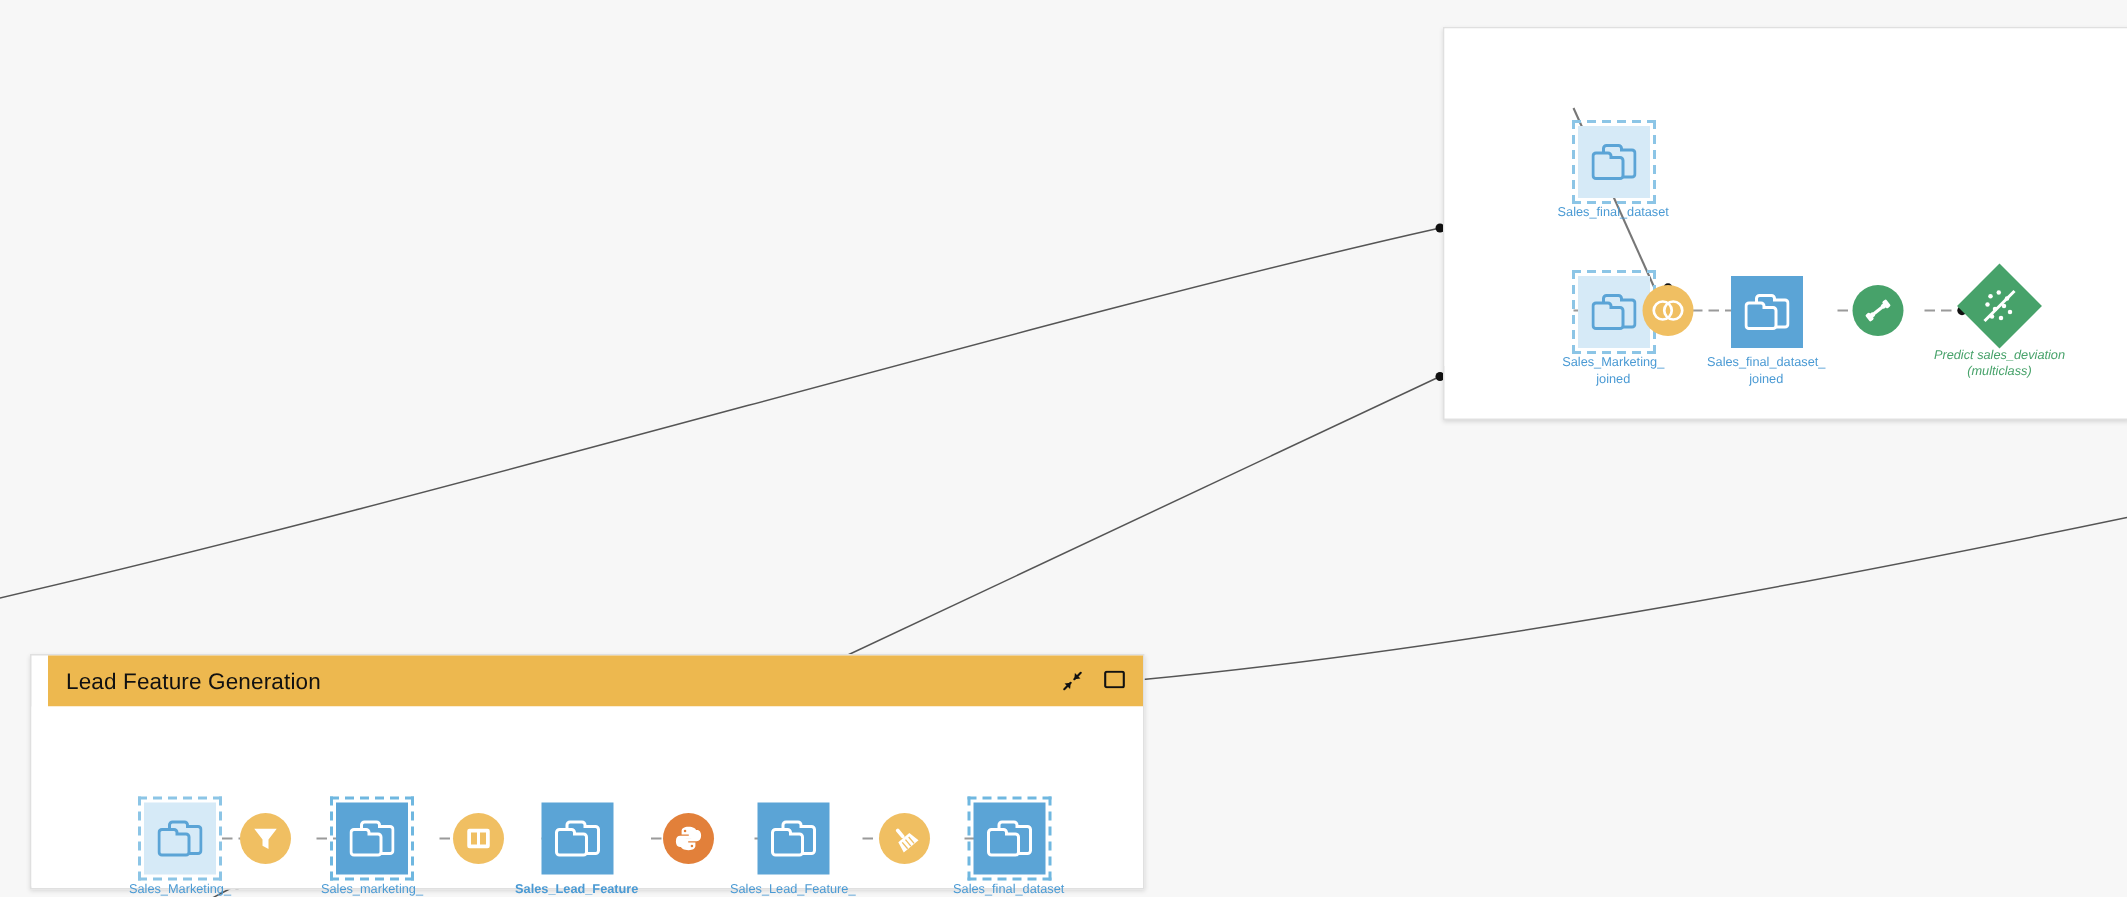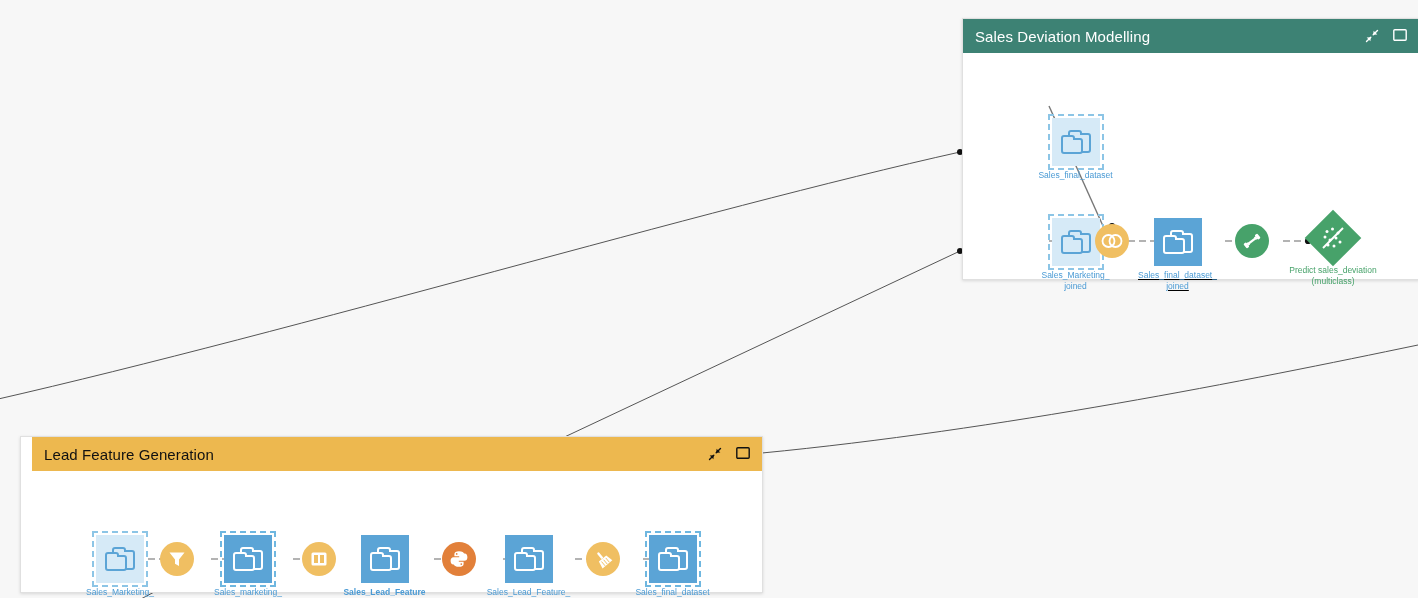--- a/index.html
+++ b/index.html
@@ -49,21 +49,21 @@
 
   
   .dm{width:40px;height:40px;transform:rotate(45deg);background:#47a26a;}
   .dm .dm-in{transform:rotate(-45deg);display:flex;align-items:center;justify-content:center;width:100%;height:100%;}
 
   .node-label{
     margin-top:4px;text-align:center;font-size:8.5px;line-height:10.5px;
     white-space:pre-line;font-family:"Liberation Sans", sans-serif;
   }
   .lbl-blue{color:#4a9ad4;}
-  .lbl-green{color:#47a26a;}
+  .lbl-green{color:#47a26a;font-style:italic;}
 
   svg{display:block;}
 </style>
 </head>
 <body>
 
 <div class="canvas">
 
   <svg class="edge-layer" viewBox="0 0 1418 598">
     <g fill="none" stroke="#555" stroke-width="1">
@@ -74,41 +74,20 @@
     </g>
     <g fill="#111">
       <circle cx="960" cy="152" r="3"></circle>
       <circle cx="960" cy="251" r="3"></circle>
       <circle cx="158" cy="590" r="3"></circle>
     </g>
   </svg>
 
   <div class="zone zone-green" style="left:962px;top:18px;width:456px;height:260px;">
 
-    <div class="zone-header">
-      <div class="zone-title">Sales Deviation Modelling</div>
-      <div class="zone-tools">
-        <span class="tool-ico">
-          <svg width="14" height="14" viewBox="0 0 14 14">
-            <g stroke="#fff" stroke-width="1.4" fill="none" stroke-linecap="round">
-              <path d="M12.5 1.5 L8.2 5.8"></path>
-                <path d="M1.5 12.5 L5.8 8.2"></path>
-            </g>
-            <path d="M8.2 5.8 L12.3 5.4 L8.6 1.7 Z" fill="#fff"></path>
-            <path d="M5.8 8.2 L1.7 8.6 L5.4 12.3 Z" fill="#fff"></path>
-          </svg>
-        </span>
-        <span class="tool-ico">
-          <svg width="14" height="12" viewBox="0 0 14 12">
-            <rect x="0.8" y="0.8" width="12.4" height="10.4" rx="1" fill="none" stroke="#fff" stroke-width="1.4"></rect>
-            <rect x="2.2" y="3.3" width="9.6" height="6.4" fill="#3d8274"></rect>
-          </svg>
-        </span>
-      </div>
-    </div>
 
     <div class="zone-body" style="height:225px;">
 
       <svg class="edge-layer" style="width:456px;height:225px;" viewBox="0 0 456 225">
         <g stroke="#9a9a9a" stroke-width="1.4" fill="none">
           <path d="M 86 53 L 140 173" stroke="#777"></path>
           <path d="M 86 188 L 132 188" stroke-dasharray="7 4"></path>
           <path d="M 165 188 L 214 188" stroke-dasharray="7 4"></path>
           <path d="M 262 188 L 284 188" stroke-dasharray="7 4"></path>
           <path d="M 320 188 L 345 188" stroke-dasharray="7 4"></path>
@@ -151,21 +130,21 @@
         <div class="node-shape rc rc-amber">
           <span>
             <svg width="24" height="16" viewBox="0 0 24 16">
               <circle cx="8.5" cy="8" r="6" fill="none" stroke="#fff" stroke-width="1.8"></circle>
               <circle cx="15.5" cy="8" r="6" fill="none" stroke="#fff" stroke-width="1.8"></circle>
             </svg>
           </span>
         </div>
       </div>
 
-      <div class="node" style="left:162px;top:165px;width:105px;text-decoration:underline;">
+      <div class="node" style="left:162px;top:165px;width:105px;">
         <div class="node-shape ds ds-solid">
           <span>
             <svg width="30" height="26" viewBox="0 0 30 26">
               <path d="M10 2 h8 a2 2 0 0 1 2 2 v1 h7 a2 2 0 0 1 2 2 v14 a2 2 0 0 1 -2 2 h-17 a2 2 0 0 1 -2 -2 V4 a2 2 0 0 1 2 -2 z" fill="none" stroke="#fff" stroke-width="2"></path>
               <path d="M3 7 h8 a2 2 0 0 1 2 2 v1 h6 a2 2 0 0 1 2 2 v10 a2 2 0 0 1 -2 2 H3 a2 2 0 0 1 -2 -2 V9 a2 2 0 0 1 2 -2 z" fill="#5ba4d6" stroke="#fff" stroke-width="2"></path>
             </svg>
           </span>
         </div>
         <div class="node-label lbl-blue">Sales_final_dataset_
 joined</div>

